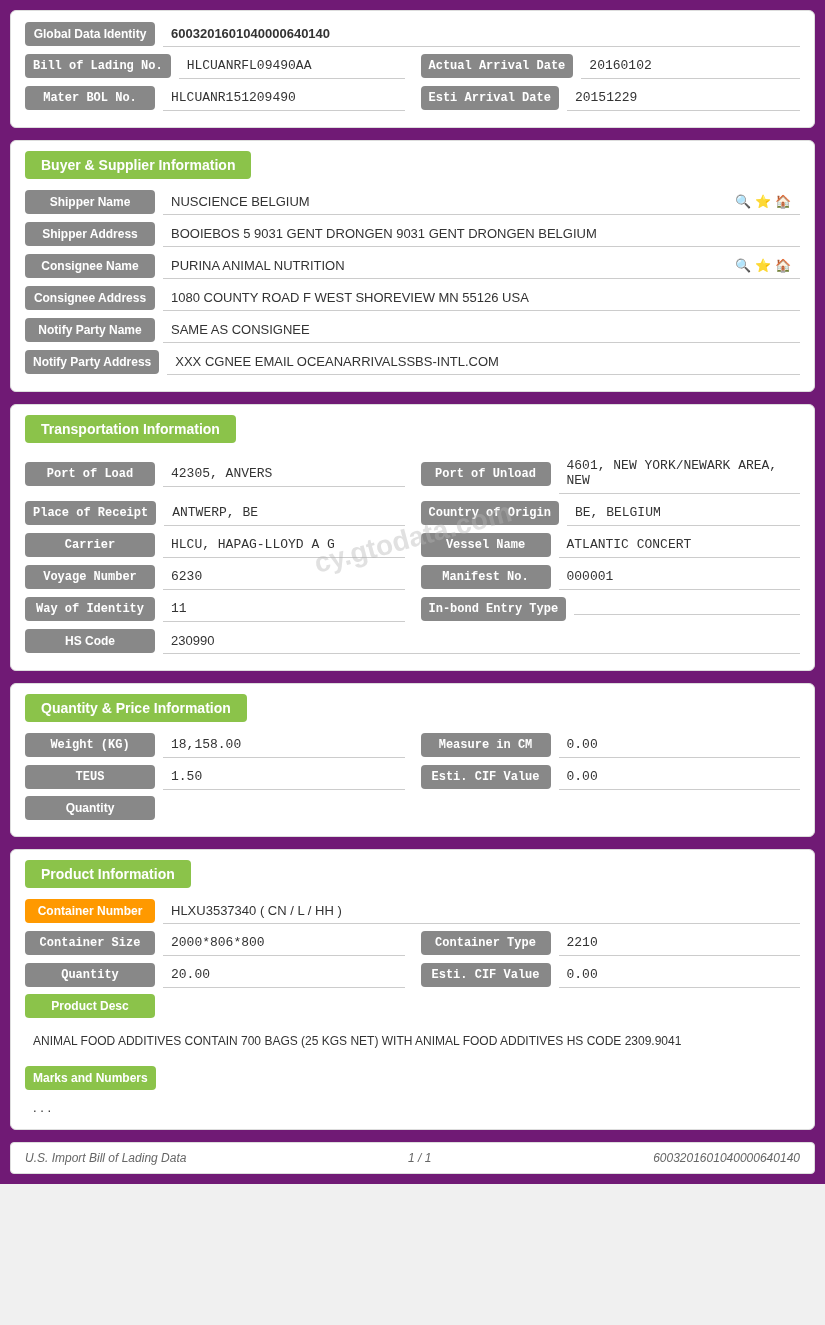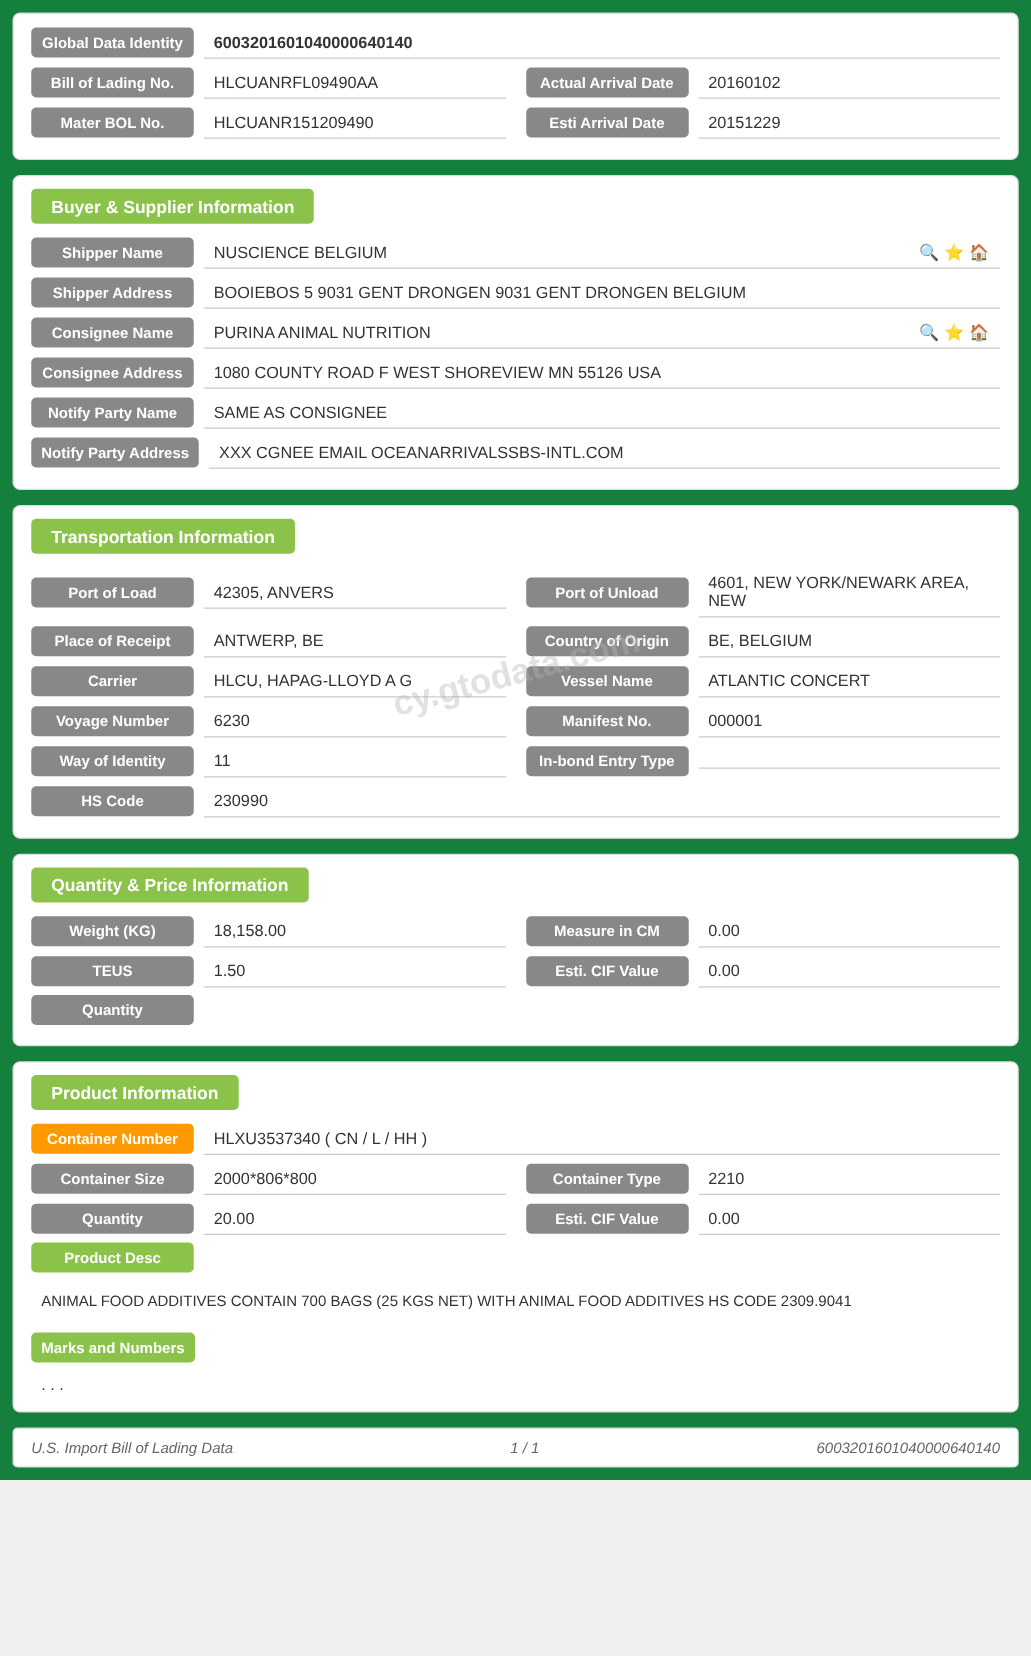--- a/index.html
+++ b/index.html
@@ -5,21 +5,21 @@
     * { box-sizing: border-box; margin: 0; padding: 0; }
     body {
       font-family: Arial, sans-serif;
       font-size: 13px;
       background: #f0f0f0;
       color: #333;
       width: 825px;
     }
     .page {
       width: 825px;
-      background: #15803d;
+      background: #701a75;
       padding: 10px;
     }
 
     
     .card {
       background: #fff;
       border: 1px solid #ddd;
       border-radius: 6px;
       padding: 10px 14px;
       margin-bottom: 12px;
@@ -32,20 +32,21 @@
     }
 
     
     .field-row {
       display: flex;
       align-items: center;
       margin-bottom: 6px;
     }
     .field-row.two-col {
       display: flex;
+      font-family: Liberation Mono, monospace;
     }
     .field-half {
       flex: 1;
       display: flex;
       align-items: center;
     }
 
     .label-box {
       background: #888;
       color: #fff;

